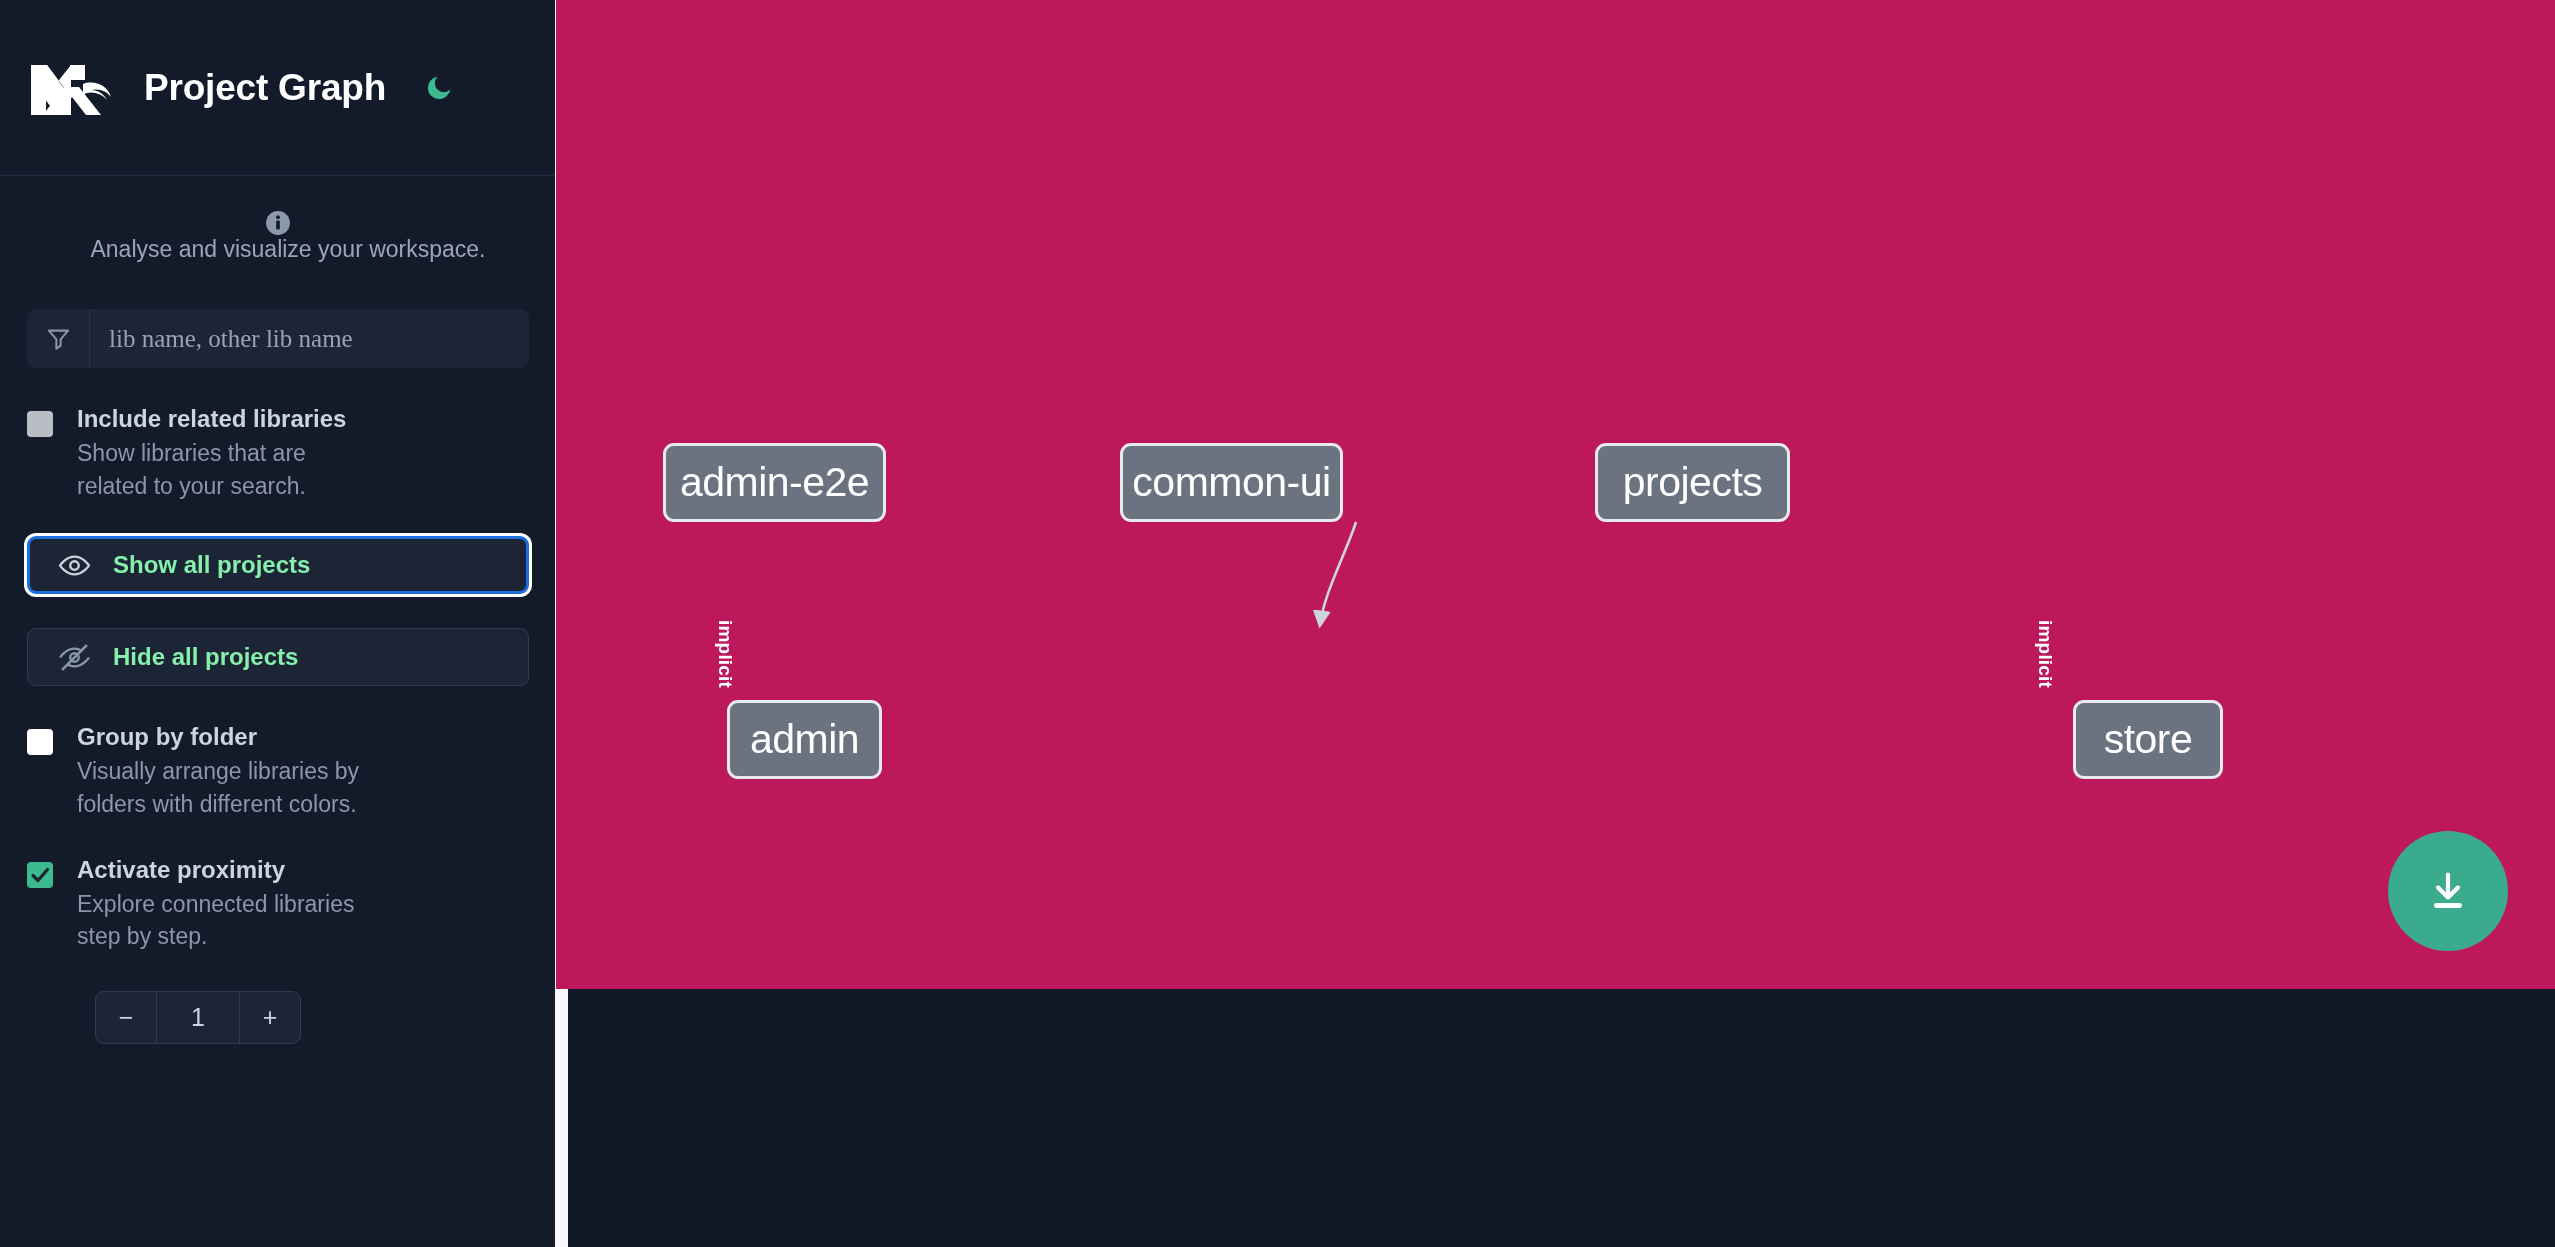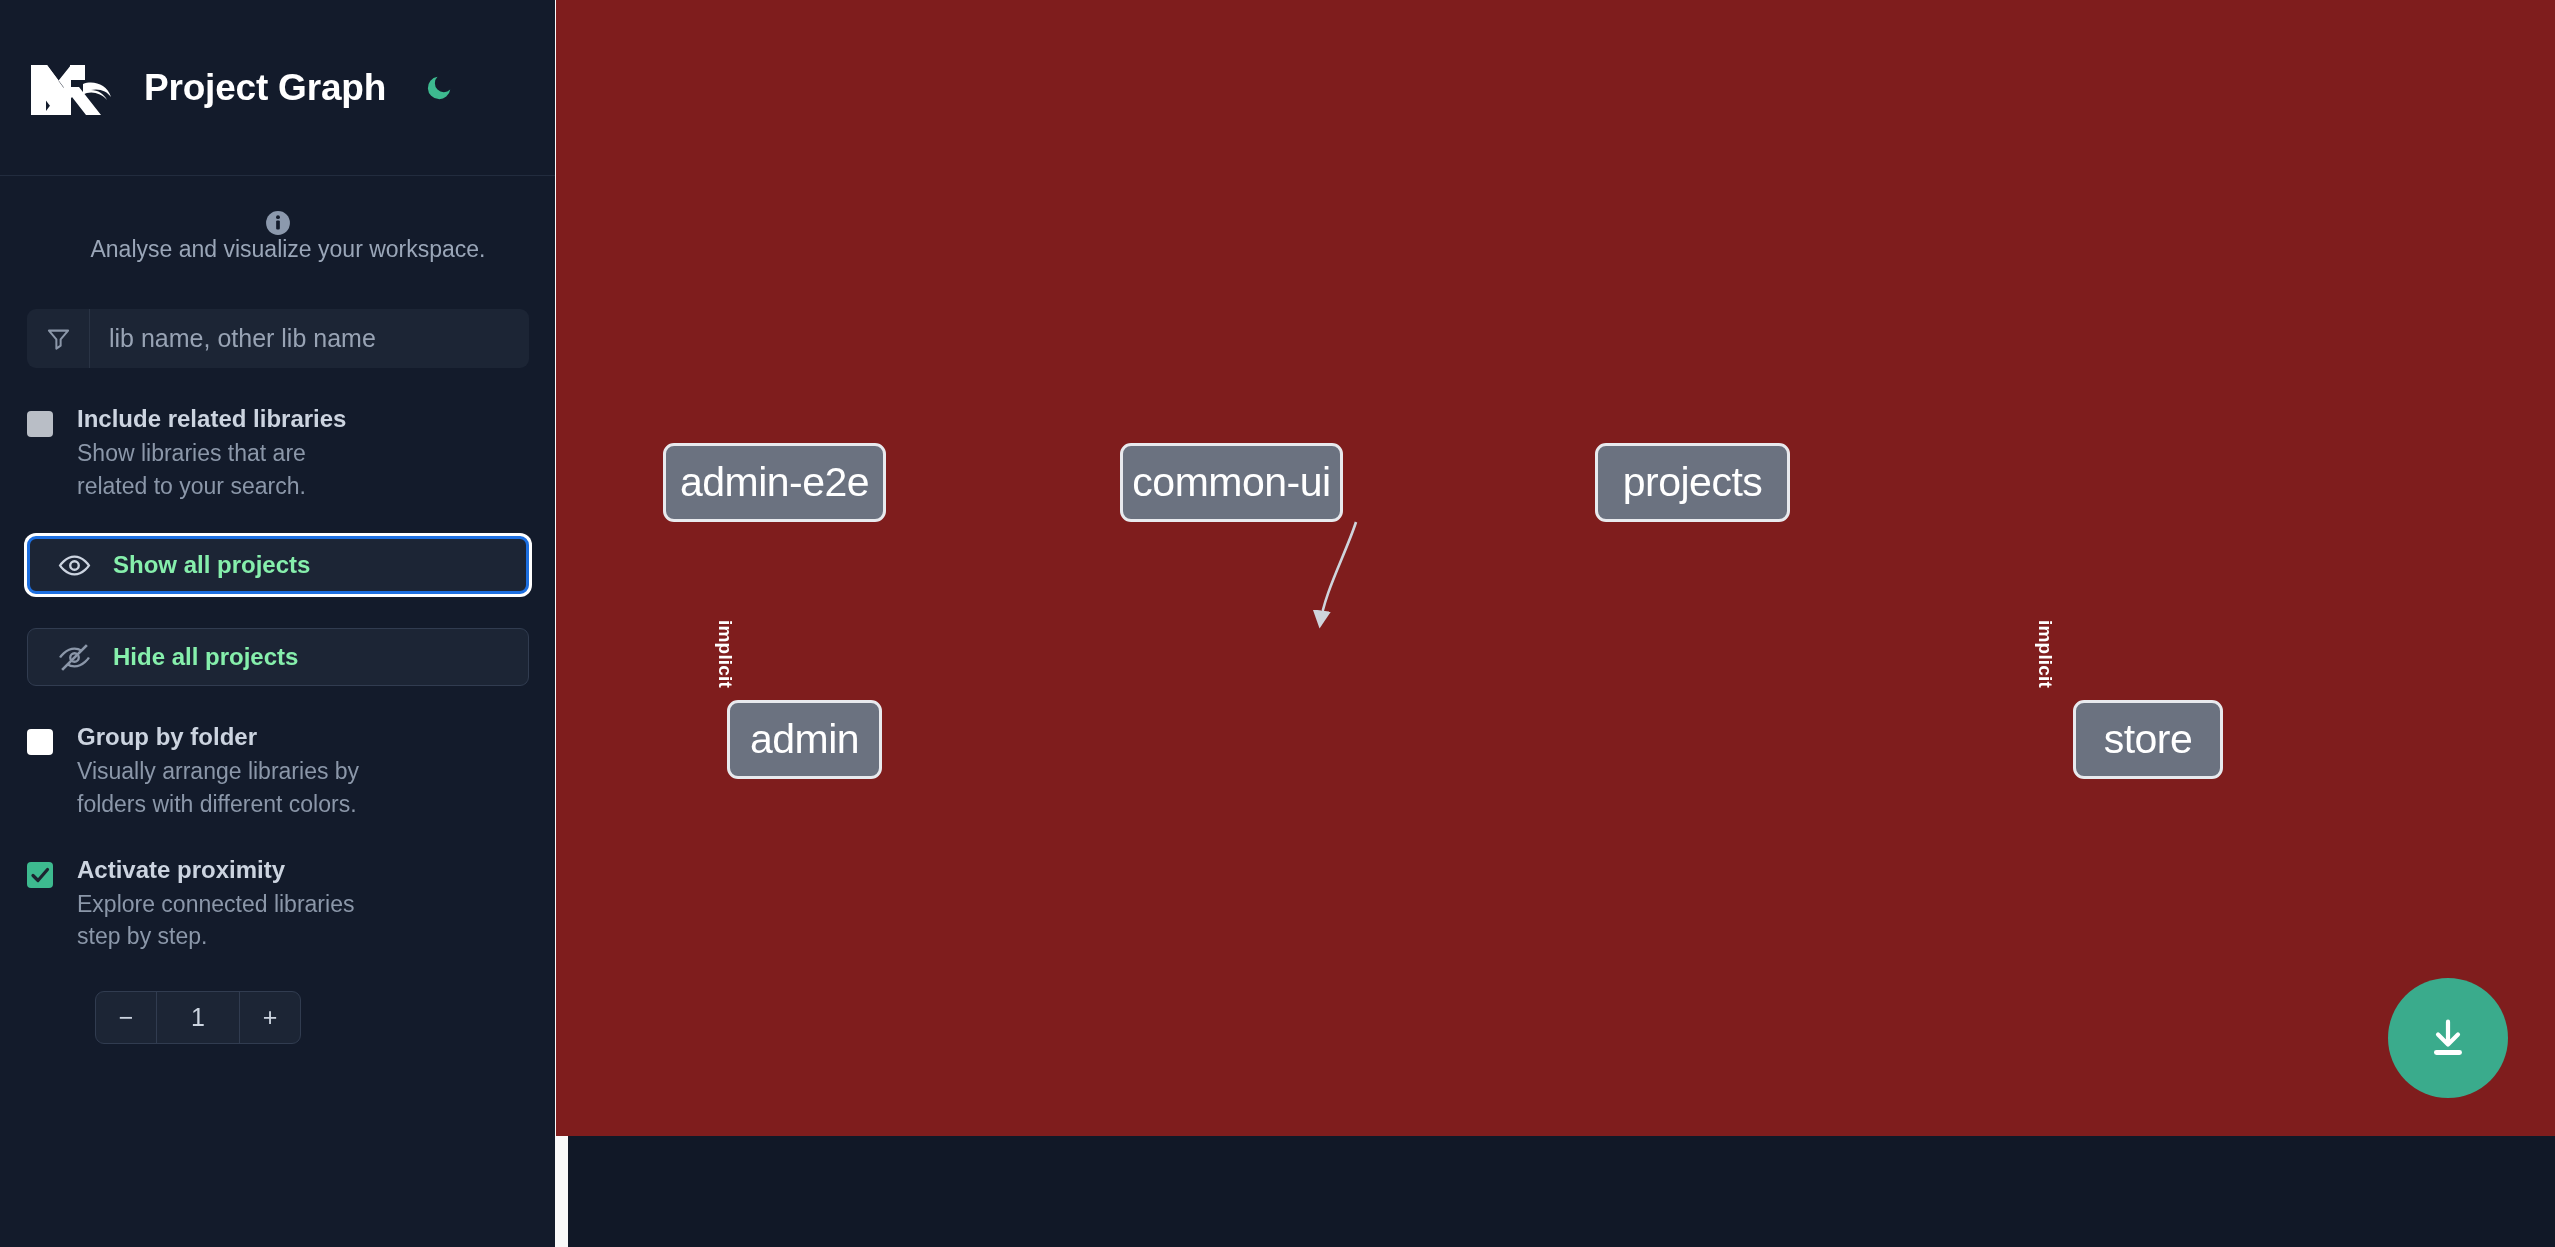--- a/index.html
+++ b/index.html
@@ -66,21 +66,21 @@
     display:flex; align-items:center; justify-content:center;
     border-right:1px solid #2b3purple;
     border-right:1px solid #2b3purple;
     border-right:1px solid #2a3purple;
     border-right:1px solid #2a3445;
   }
   .search-input {
     flex:1 1 auto;
     background:transparent; border:0; outline:none;
     color:#f97316;
-    font-family:Liberation Sans, sans-serif;
+    font-family:Liberation Serif, serif;
     font-size:25px;
     padding-left:19px;
   }
   .search-input::placeholder { color:#98a3b4; }
 
   
   .cb-row { display:flex; margin-top:36px; }
   .cb-row.tight { margin-top:34px; }
   .cb-box {
     width:26px; height:26px; flex:0 0 26px;
@@ -152,22 +152,22 @@
   }
   .sb-thumb {
     position:absolute; left:1px; top:4px;
     width:11px; height:676px;
     background:#c2c2c2; border-radius:6px;
   }
 
   
   .canvas {
     position:relative;
-    flex:1 1 auto; height:1136px;
-    background:#7f1d1d;
+    flex:1 1 auto; height:989px;
+    background:#be185d;
     overflow:hidden;
   }
   .graph-svg { position:absolute; left:0; top:0; width:100%; height:100%; }
 
   .node {
     position:absolute;
     background:#6b7280;
     border:3px solid #e8eaee;
     border-radius:11px;
     display:flex; align-items:center; justify-content:center;

